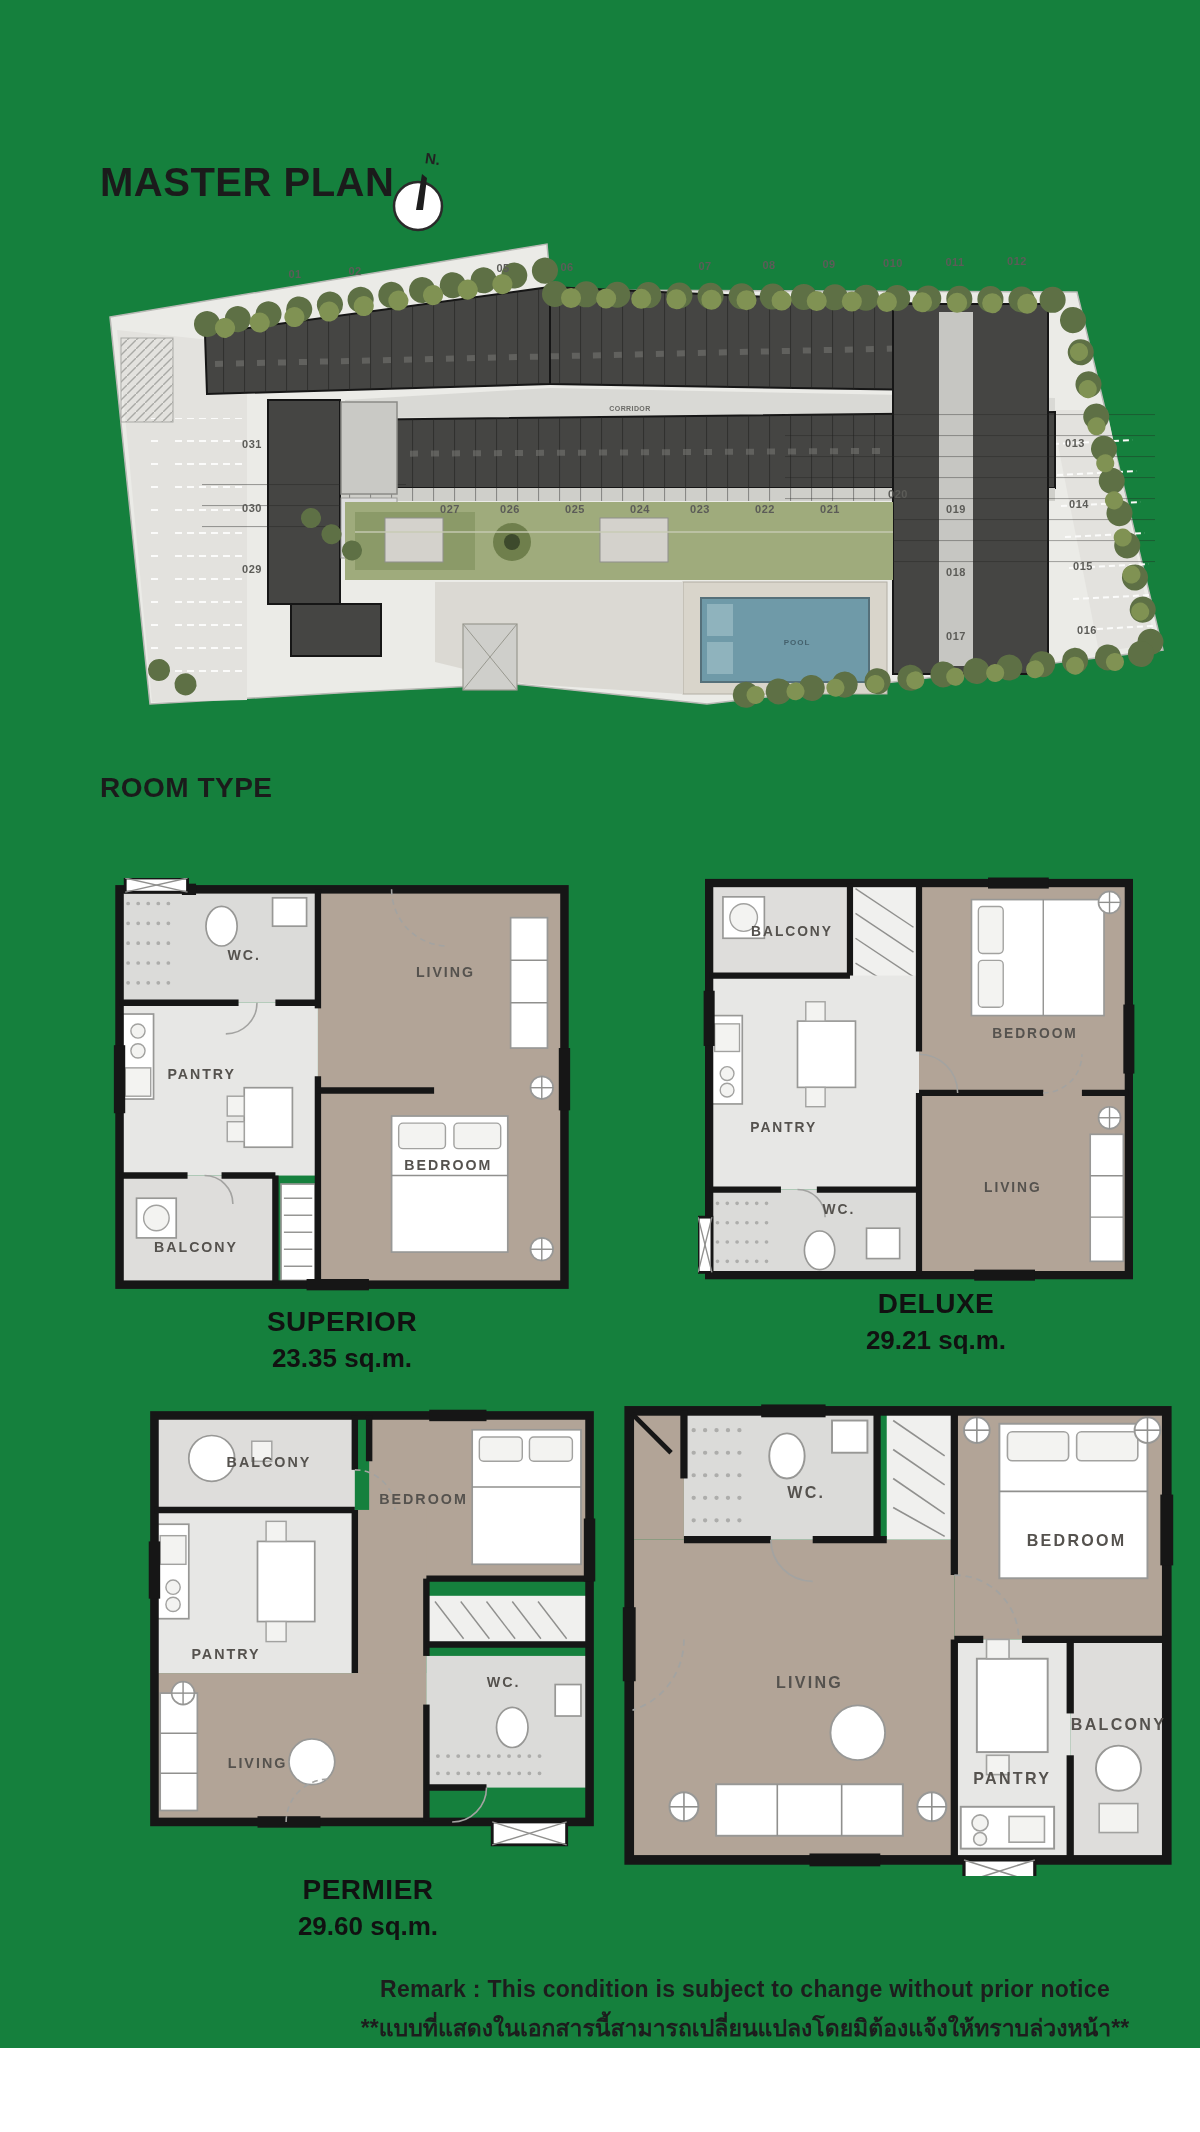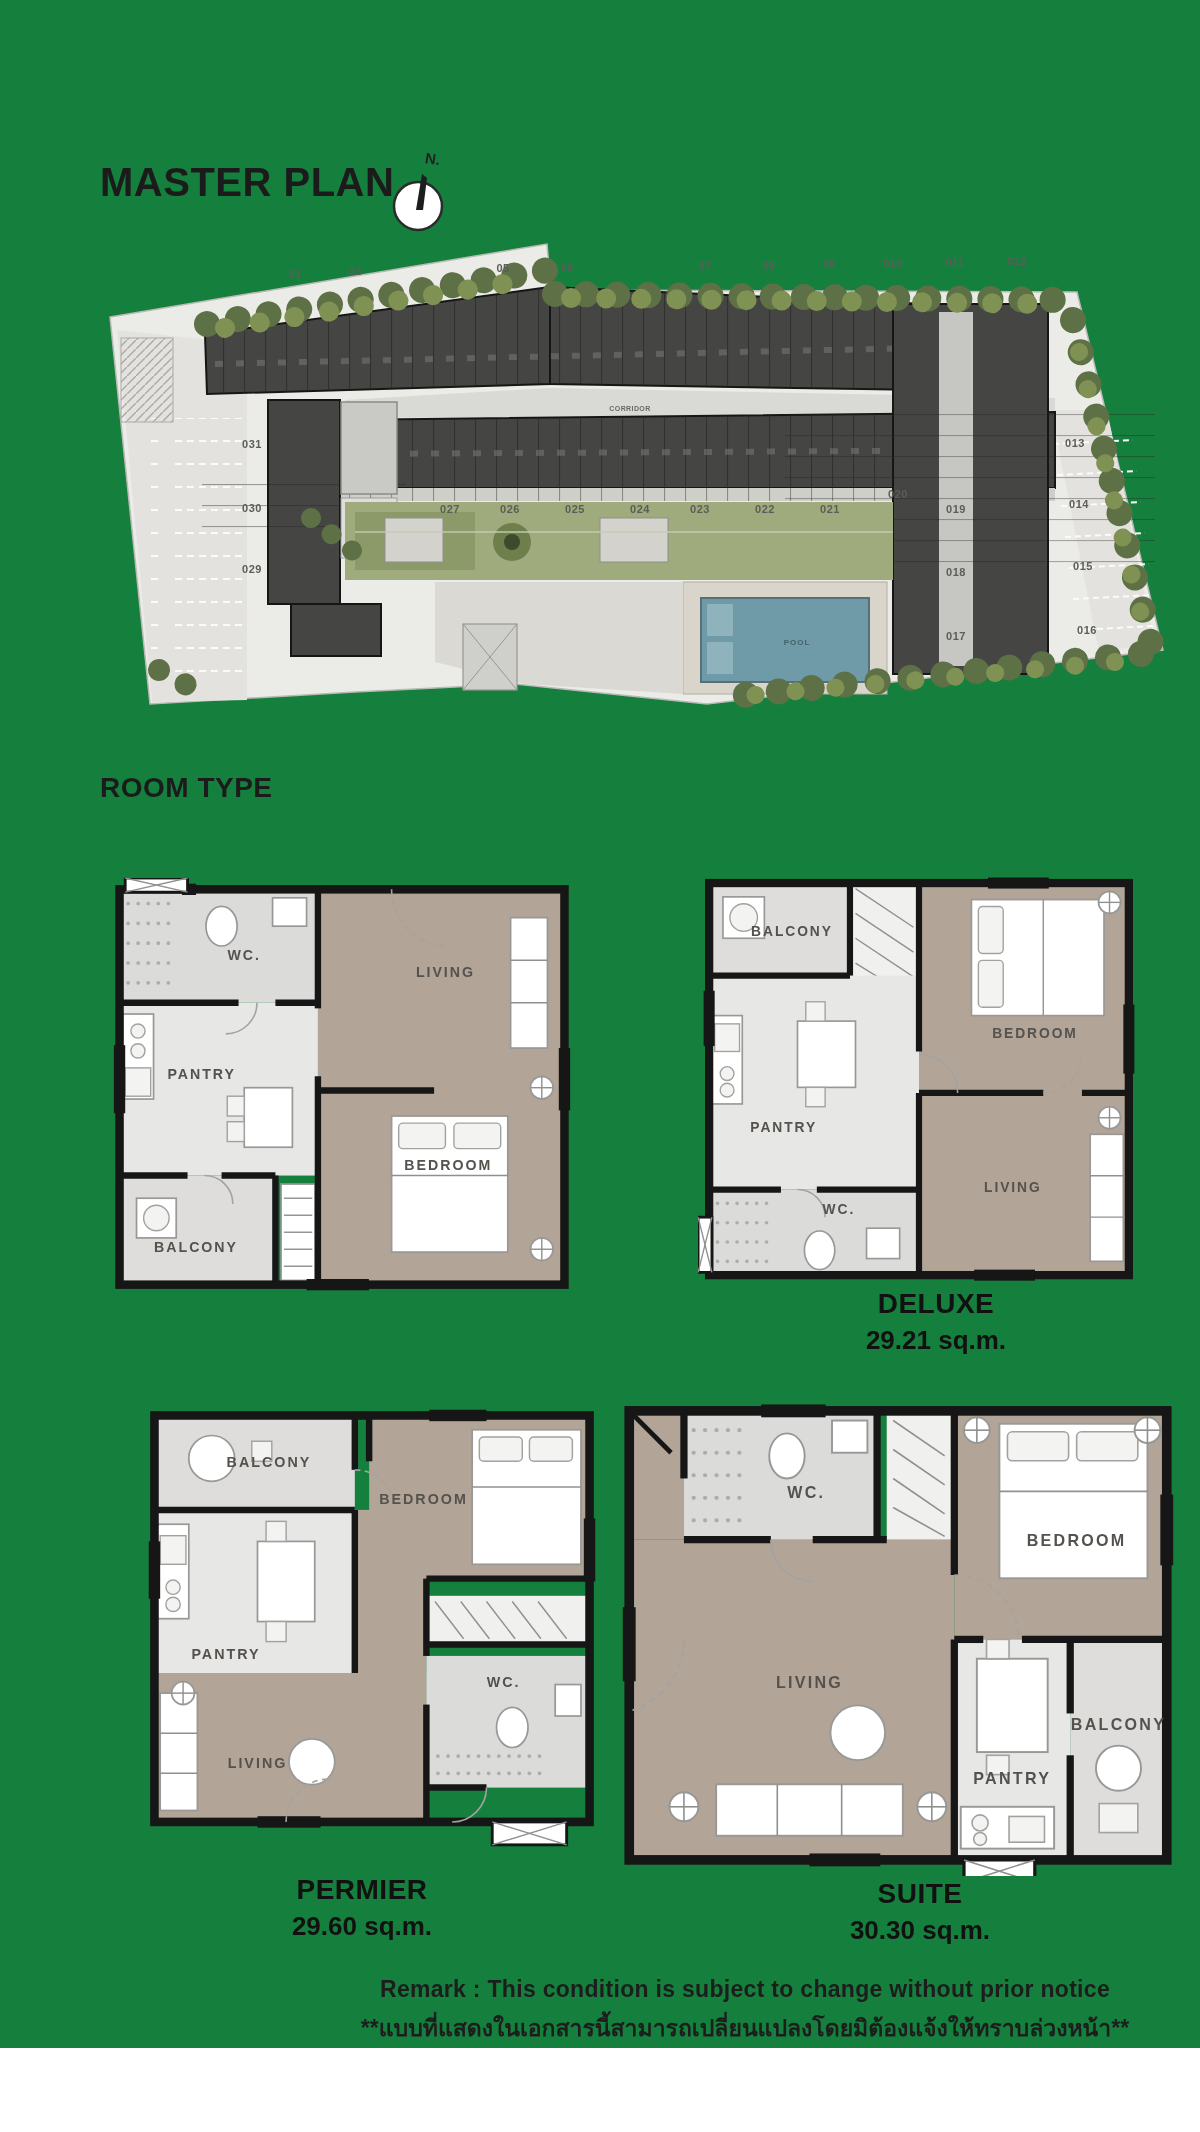--- a/index.html
+++ b/index.html
@@ -255,20 +255,24 @@
     <circle cx="306" cy="262" r="8" class="fp-fix"></circle>
     <line x1="298" y1="262" x2="314" y2="262" class="hatch"></line>
       <line x1="306" y1="254" x2="306" y2="270" class="hatch"></line>
 
     <text class="fp-label" x="96" y="58">WC.</text>
     <text class="fp-label" x="238" y="70">LIVING</text>
     <text class="fp-label" x="66" y="142">PANTRY</text>
     <text class="fp-label" x="240" y="206">BEDROOM</text>
     <text class="fp-label" x="62" y="264">BALCONY</text>
   </svg>
+  <div class="caption" style="left:182px;top:1306px">
+    <div class="nm">SUPERIOR</div>
+    <div class="ar">23.35 sq.m.</div>
+  </div>
 
   <svg class="fp" style="left:698px;top:872px;width:442px;height:428px" viewBox="0 0 320 310">
     <rect x="160" y="8" width="152" height="284" fill="var(--wood)"></rect>
     <rect x="8" y="8" width="102" height="67" fill="#dedddb"></rect>
     <rect x="110" y="8" width="50" height="88" fill="#f0f0ee"></rect>
     <g class="hatch">
       <line x1="114" y1="12" x2="156" y2="40"></line>
         <line x1="114" y1="30" x2="156" y2="58"></line>
       <line x1="114" y1="48" x2="156" y2="76"></line>
         <line x1="114" y1="66" x2="156" y2="92"></line>
@@ -409,21 +413,21 @@
     <path d="M148,46 a28,28 0 0 1 28,28" class="fp-arc" stroke-dasharray="4 3"></path>
     <path d="M240,268 a24,24 0 0 1 -24,24" class="fp-arc"></path>
     <path d="M100,292 a30,30 0 0 1 30,-30" class="fp-arc" stroke-dasharray="4 3"></path>
 
     <text class="fp-label" x="88" y="44">BALCONY</text>
     <text class="fp-label" x="196" y="70">BEDROOM</text>
     <text class="fp-label" x="58" y="178">PANTRY</text>
     <text class="fp-label" x="80" y="254">LIVING</text>
     <text class="fp-label" x="252" y="198">WC.</text>
   </svg>
-  <div class="caption" style="left:202px;top:1874px">
+  <div class="caption" style="left:208px;top:1874px">
     <div class="nm">PERMIER</div>
     <div class="ar">29.60 sq.m.</div>
   </div>
 
   <svg class="fp" style="left:616px;top:1398px;width:564px;height:478px" viewBox="0 0 350 297">
     <rect x="8" y="8" width="34" height="80" fill="var(--wood)"></rect>
     <rect x="8" y="88" width="202" height="199" fill="var(--wood)"></rect>
     <rect x="210" y="8" width="132" height="142" fill="var(--wood)"></rect>
     <rect x="42" y="8" width="120" height="80" fill="var(--wcfloor)"></rect>
     <g class="dotrow">
@@ -501,23 +505,19 @@
     <path d="M96,88 a26,26 0 0 0 26,26" class="fp-arc"></path>
     <path d="M210,110 a40,40 0 0 1 40,40" class="fp-arc" stroke-dasharray="4 3"></path>
     <path d="M42,150 a46,46 0 0 1 -32,44" class="fp-arc" stroke-dasharray="4 3"></path>
 
     <text class="fp-label" x="118" y="62">WC.</text>
     <text class="fp-label" x="286" y="92">BEDROOM</text>
     <text class="fp-label" x="120" y="180">LIVING</text>
     <text class="fp-label" x="246" y="240">PANTRY</text>
     <text class="fp-label" x="312" y="206">BALCONY</text>
   </svg>
-  <div class="caption" style="left:760px;top:1878px">
-    <div class="nm">SUITE</div>
-    <div class="ar">30.30 sq.m.</div>
-  </div>
 
   <div class="remark">
     <div class="r1">Remark : This condition is subject to change without prior notice</div>
     <div class="r2">**แบบที่แสดงในเอกสารนี้สามารถเปลี่ยนแปลงโดยมิต้องแจ้งให้ทราบล่วงหน้า**</div>
   </div>
 
 </div>
 
 </body></html>

